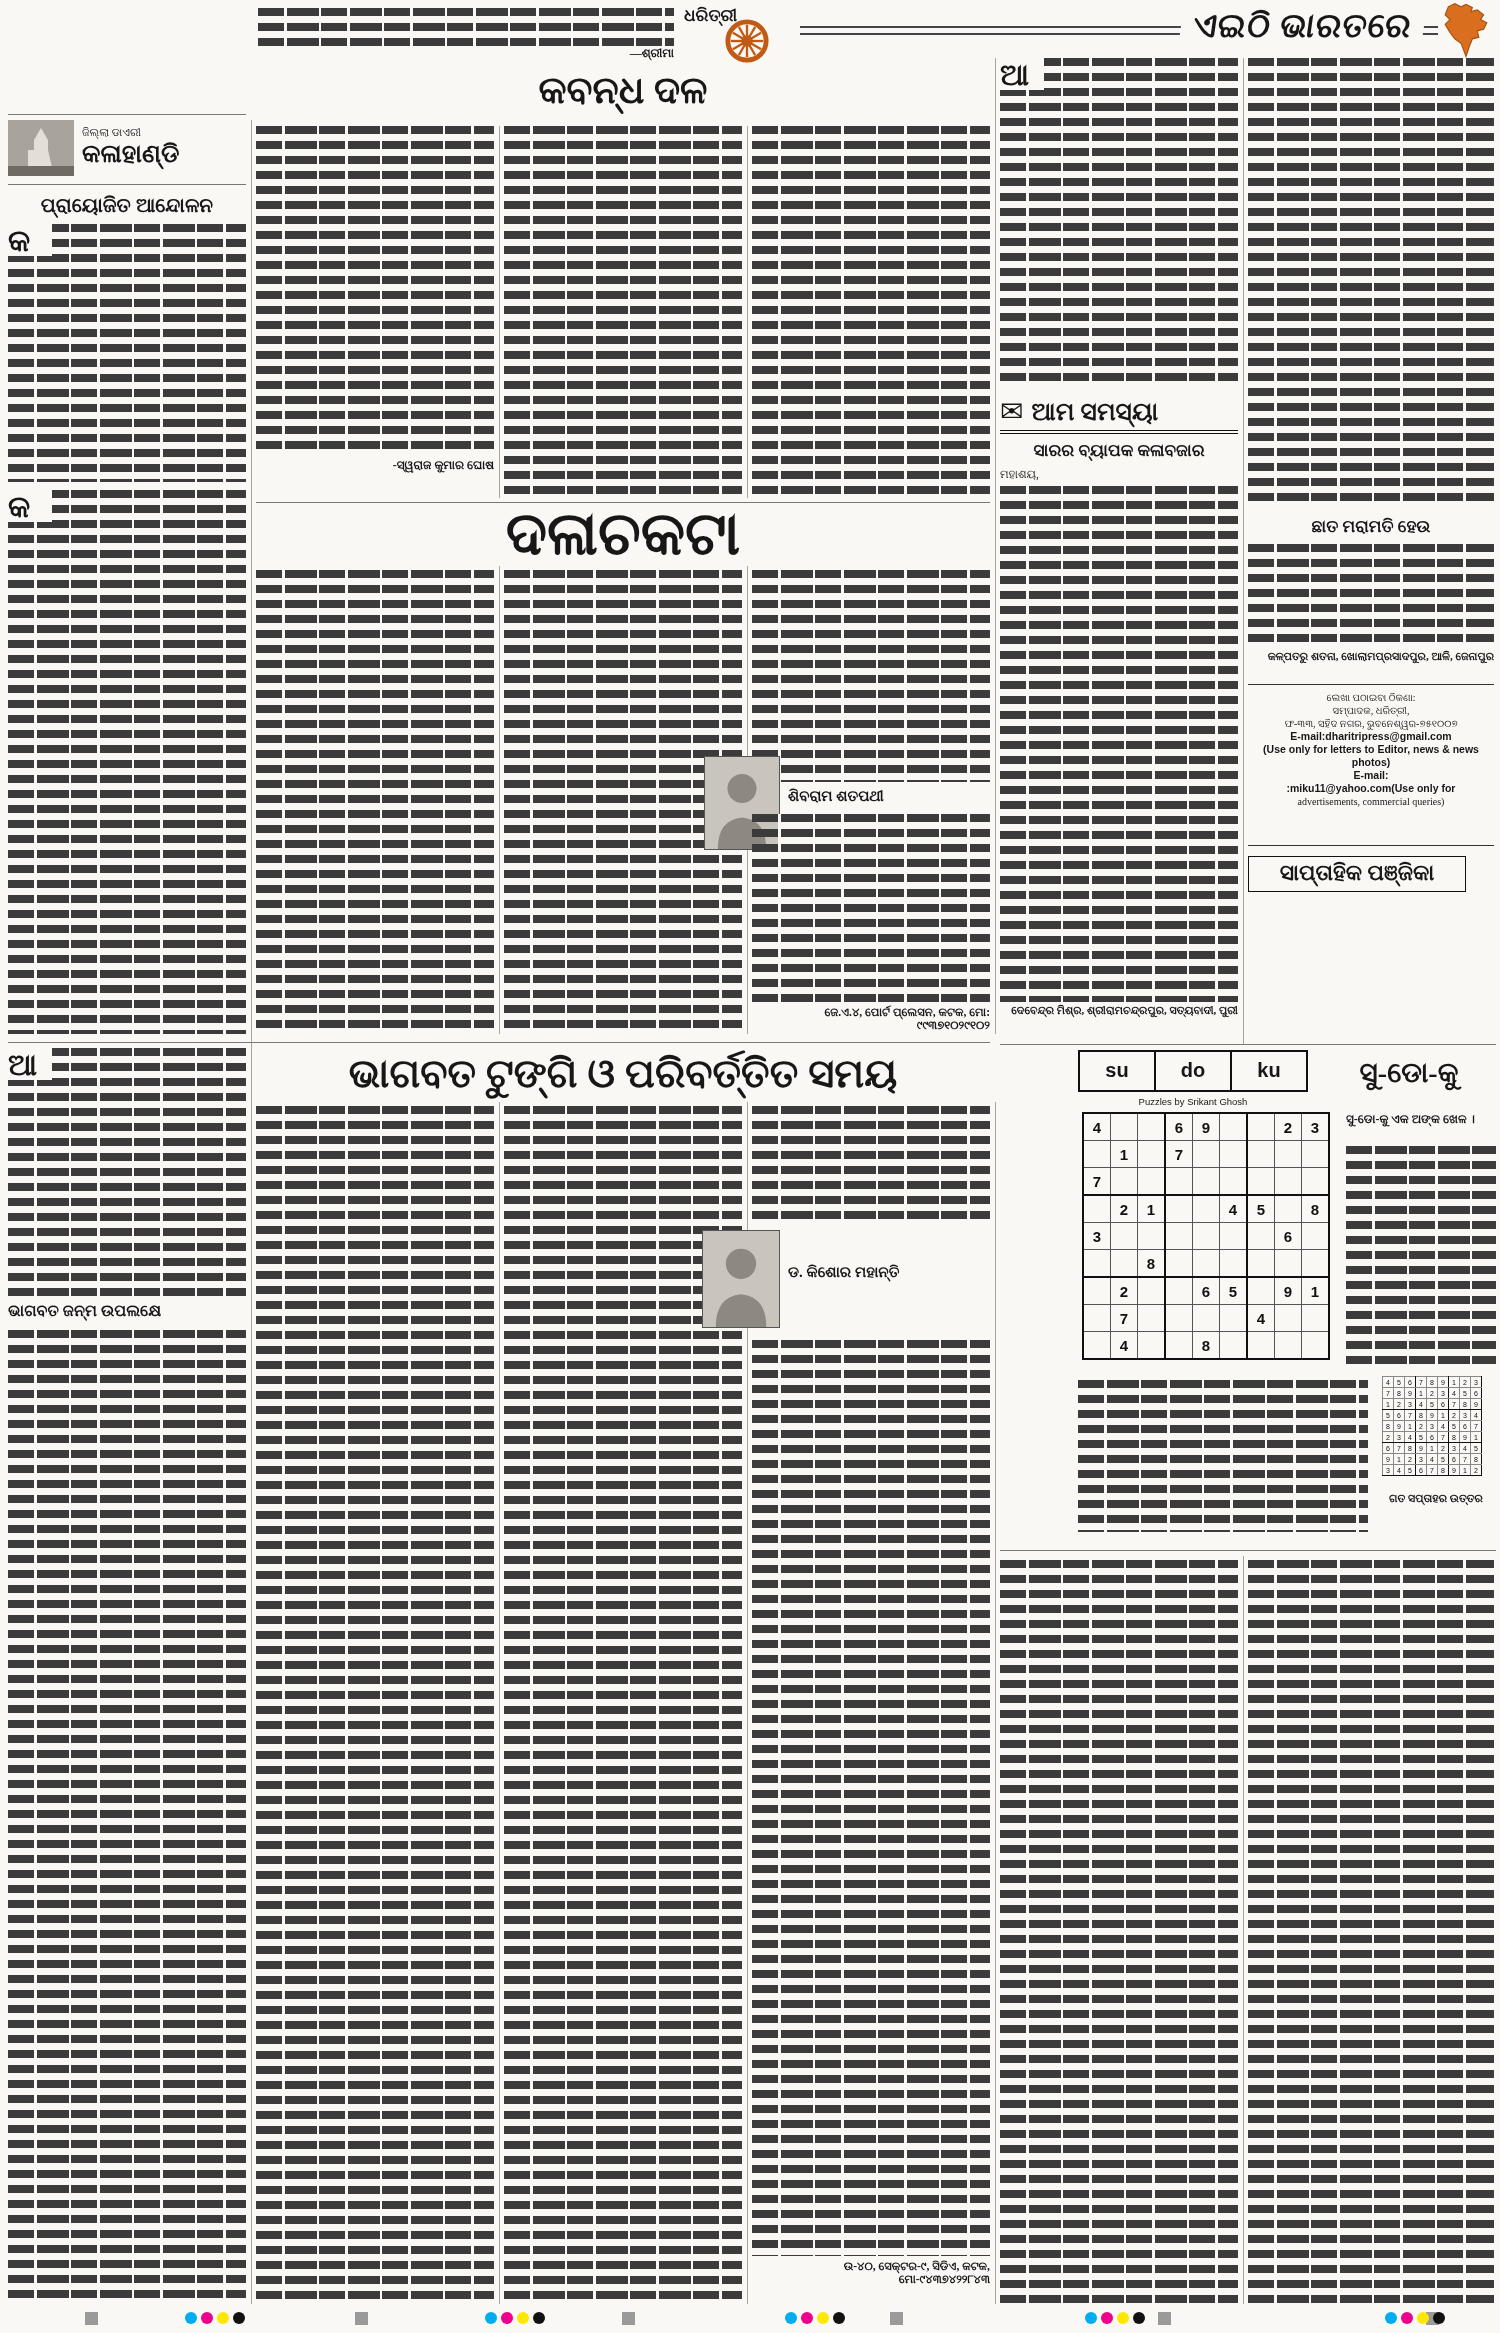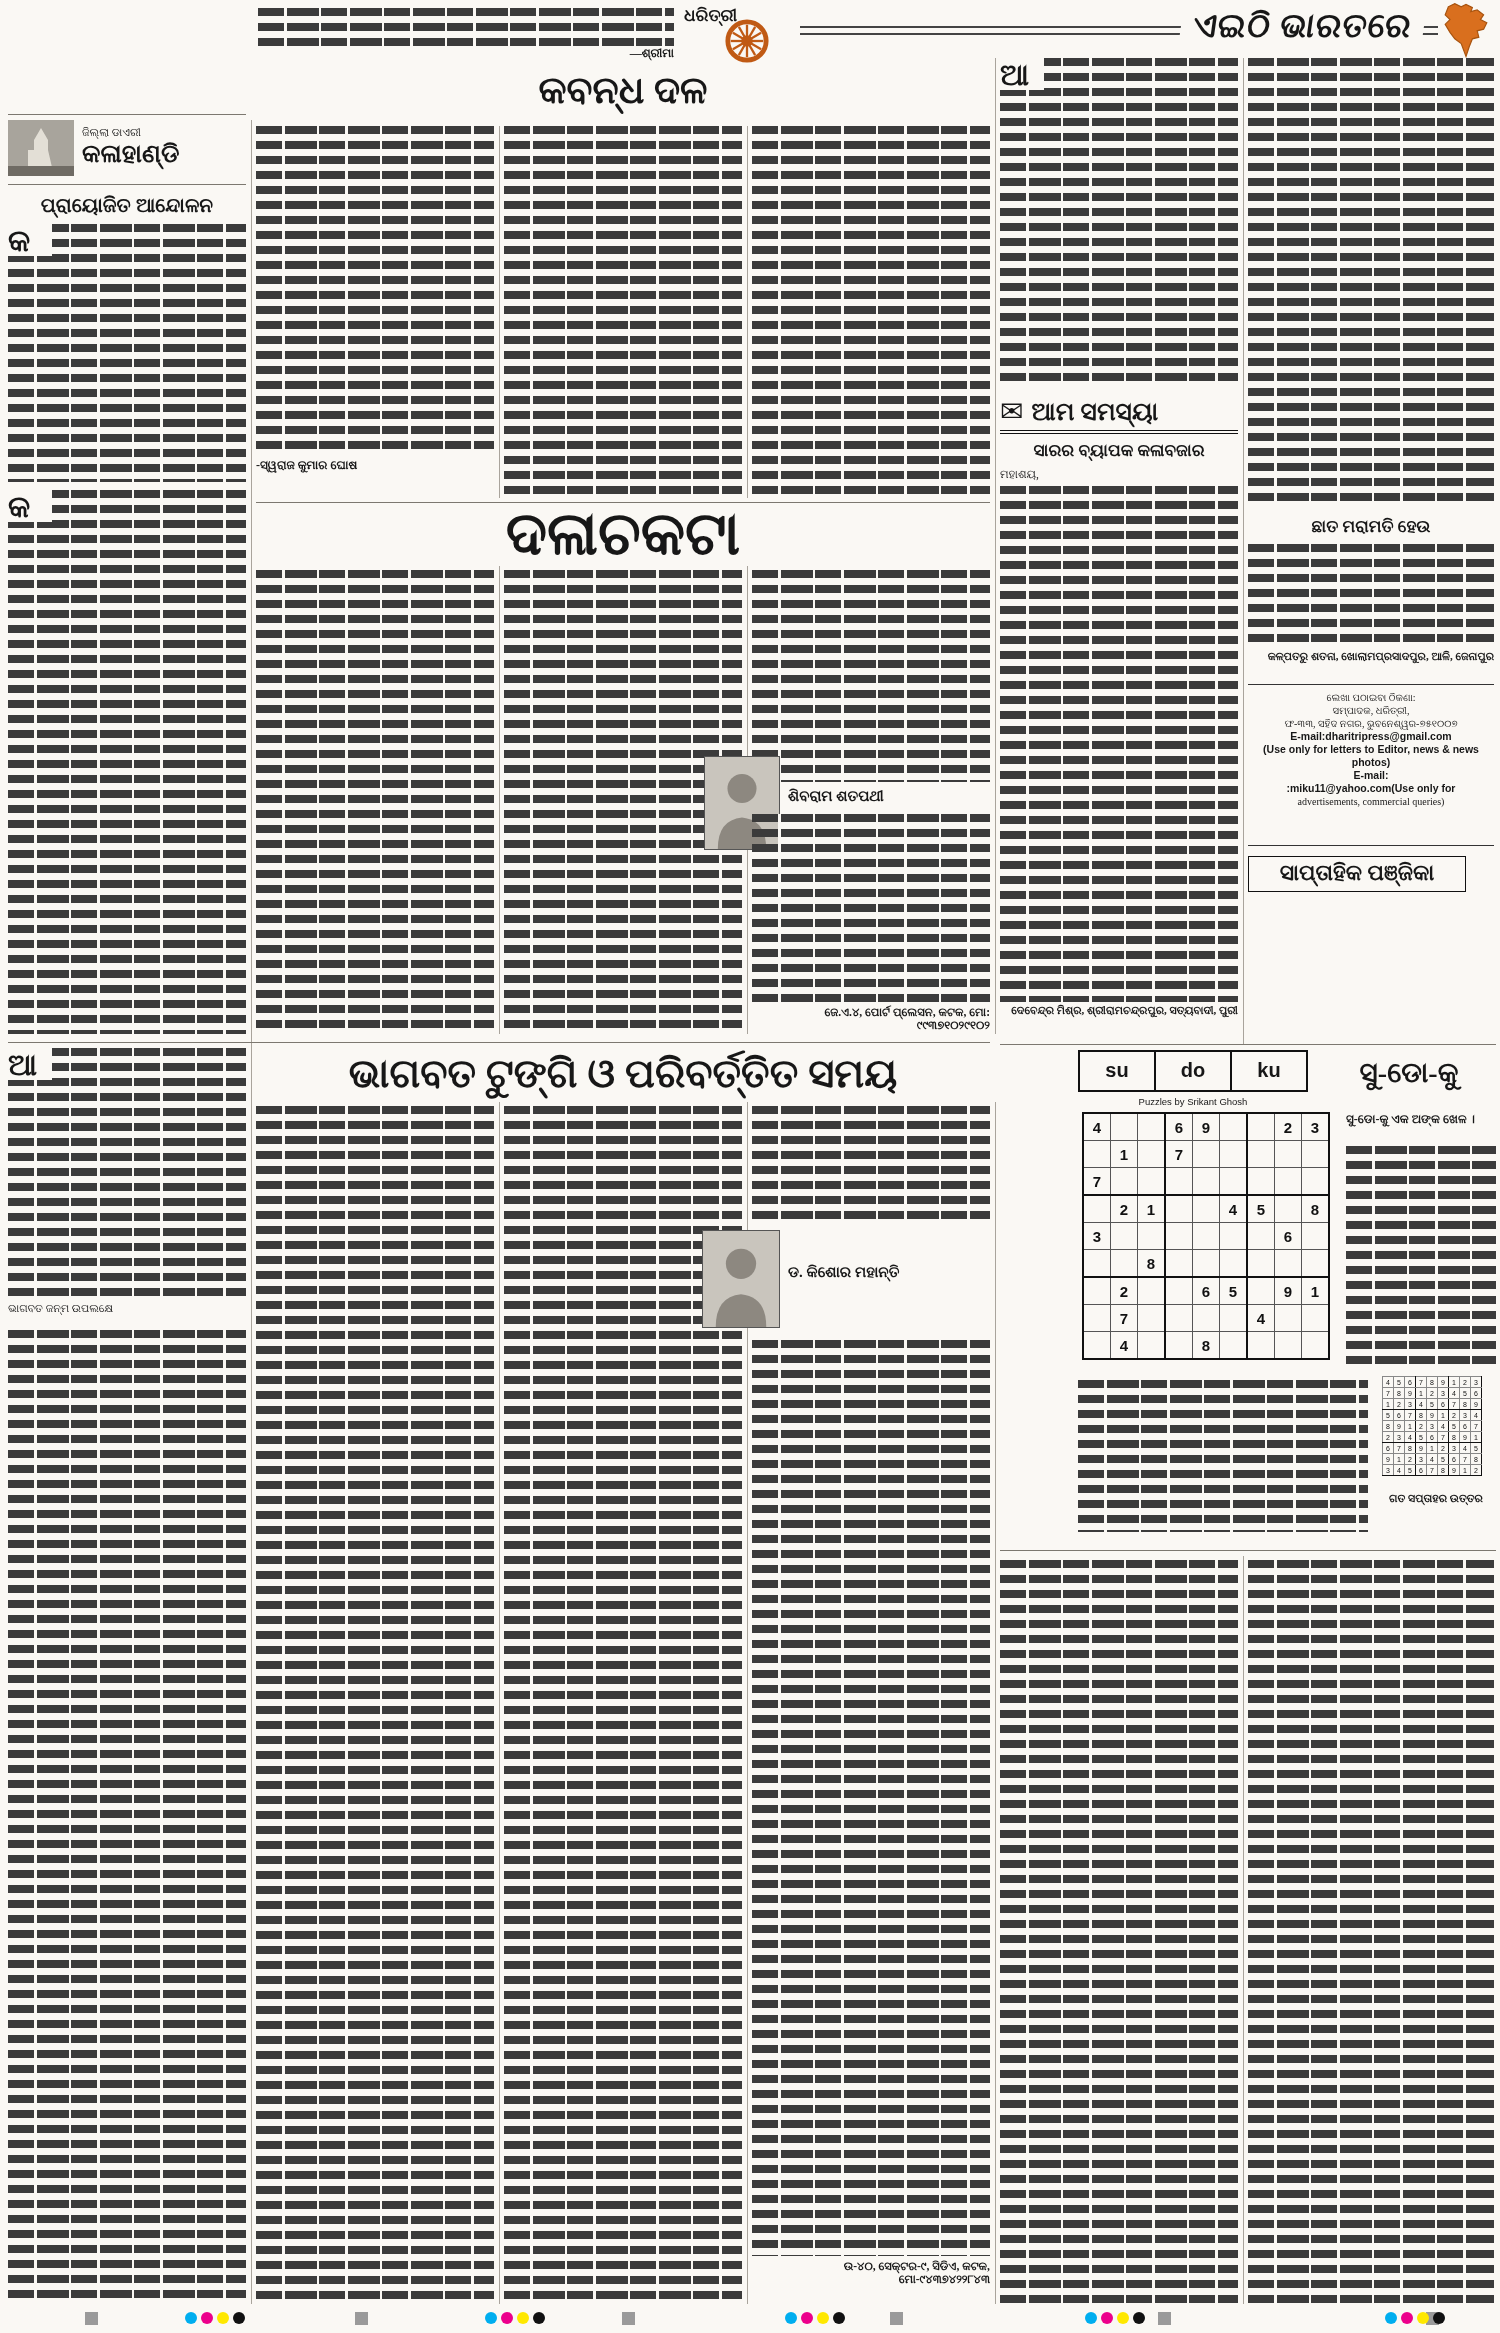--- a/index.html
+++ b/index.html
@@ -11,21 +11,21 @@
     background-image:
       repeating-linear-gradient(90deg, rgba(250,248,244,0) 0px, rgba(250,248,244,0) 26px, #faf8f4 26px, #faf8f4 29px,
         rgba(250,248,244,0) 29px, rgba(250,248,244,0) 61px, #faf8f4 61px, #faf8f4 63px),
       repeating-linear-gradient(180deg, #3b3b3b 0px, #3b3b3b 8px, rgba(0,0,0,0) 8px, rgba(0,0,0,0) 15px);
   }
   .vr{position:absolute;width:1px;background:#a9a49c;}
   .hr{position:absolute;height:1px;background:#7c7870;}
   .dropcap{position:absolute;width:44px;height:32px;background:#faf8f4;font-weight:bold;
            font-size:30px;line-height:33px;text-align:left;}
   .hl{font-weight:bold;text-align:center;}
-  .byline{font-weight:bold;text-align:left;font-size:12px;line-height:14px;}
+  .byline{font-weight:bold;text-align:right;font-size:12px;line-height:14px;}
   .sig{font-weight:bold;text-align:right;font-size:11px;line-height:13px;}
   
   .chibox{border:1.2px solid #222;padding:4px 8px;box-sizing:border-box;text-align:center;}
   .chibox .t{font-weight:bold;font-size:19px;line-height:22px;}
   .verse-line{font-size:11.5px;line-height:13.5px;}
   .chibox .note{font-size:10px;text-align:right;line-height:12px;}
   .chibox .attr{font-size:10.5px;font-weight:bold;text-align:right;line-height:12px;}
   
   .logo-name{font-weight:bold;font-size:17px;}
   
@@ -210,21 +210,21 @@
       <circle cx="30" cy="26" r="12" fill="#8d8880"></circle>
       <path d="M10,76 Q10,52 30,50 Q50,52 50,76 Z" fill="#8d8880"></path>
     </svg>
   </div>
   <div class="abs caption" style="left:788px;top:1262px;width:198px;">ଡ. କିଶୋର ମହାନ୍ତି</div>
   <div class="abs greek" style="left:752px;top:1340px;width:238px;height:916px;"></div>
   <div class="abs sig" style="left:752px;top:2260px;width:238px;font-size:11.5px;">ଉ-୪୦, ସେକ୍ଟର-୯, ସିଡିଏ, କଟକ, ମୋ-୯୪୩୭୪୨୨୮୪୩</div>
 
   <div class="abs greek" style="left:8px;top:1048px;width:238px;height:248px;"></div>
   <div class="dropcap" style="left:8px;top:1048px;">ଆ</div>
-  <div class="abs" style="left:8px;top:1302px;width:238px;font-weight:normal;font-size:11px;">ଭାଗବତ ଜନ୍ମ ଉପଲକ୍ଷେ</div>
+  <div class="abs" style="left:8px;top:1302px;width:238px;font-weight:bold;font-size:16px;">ଭାଗବତ ଜନ୍ମ ଉପଲକ୍ଷେ</div>
   <div class="abs greek" style="left:8px;top:1330px;width:238px;height:974px;"></div>
 
   <div class="abs brandbox" style="left:1078px;top:1050px;width:230px;height:42px;" id="sudoku-brand">
       <span class="brand-cell">su</span>
       <span class="brand-cell">do</span>
       <span class="brand-cell">ku</span>
     </div>
   <div class="abs credit" style="left:1078px;top:1096px;width:230px;">Puzzles by Srikant Ghosh</div>
   <div class="abs su-odia" style="left:1322px;top:1054px;width:174px;">ସୁ-ଡୋ-କୁ</div>
   <table class="abs" id="sudoku-grid" style="left:1082px;top:1112px;">

